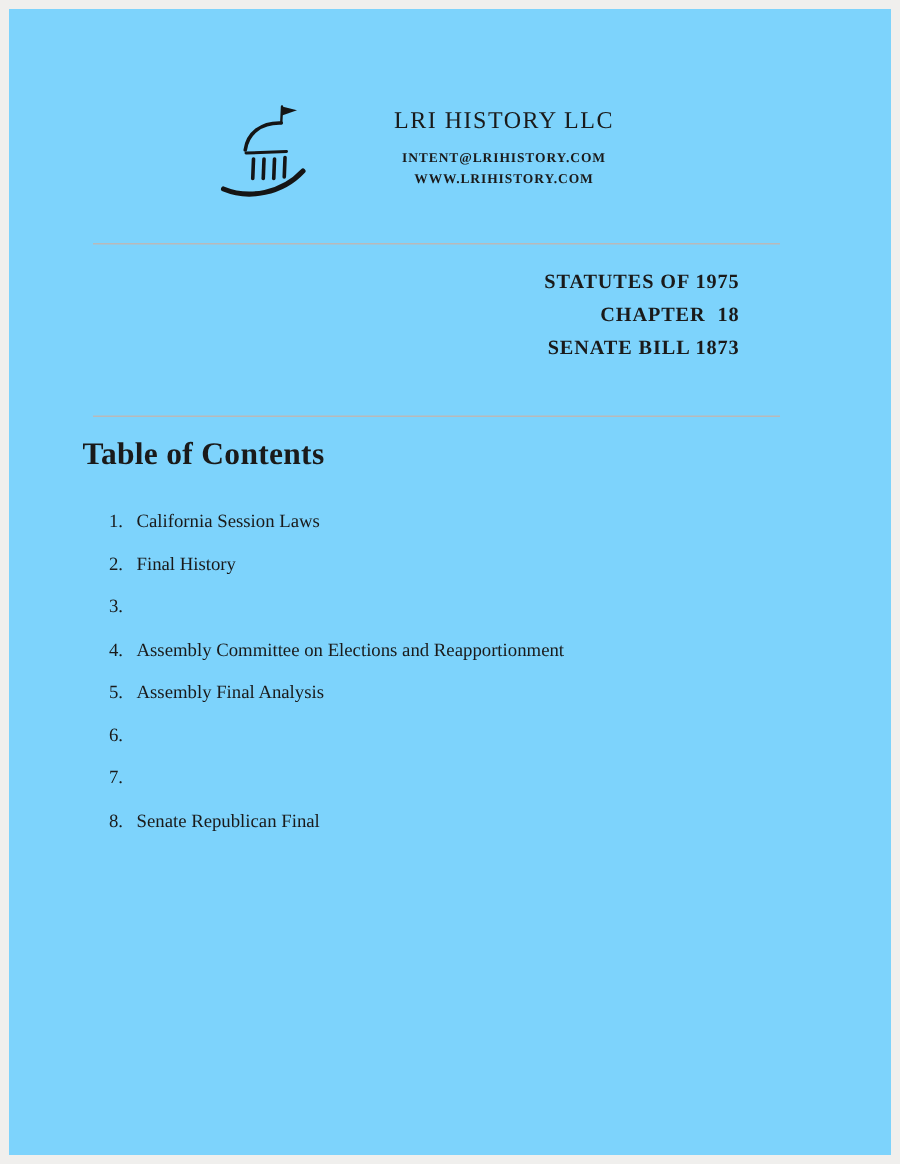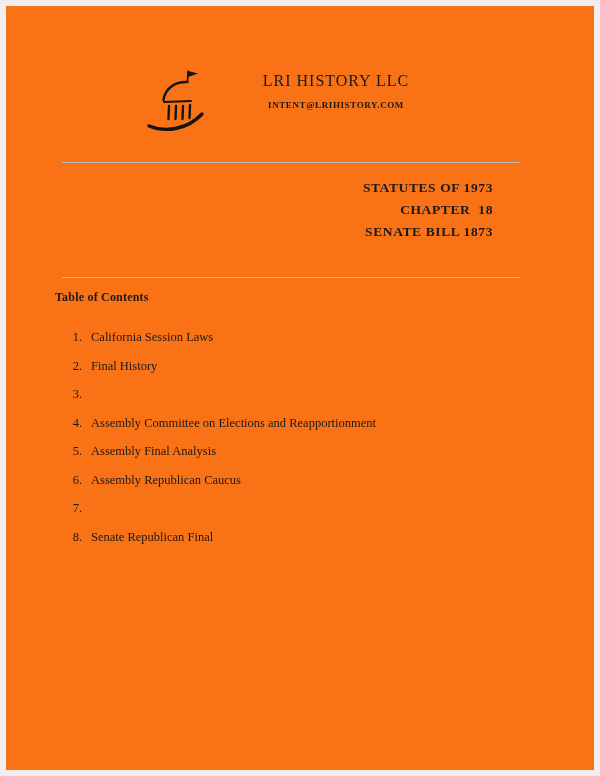--- a/index.html
+++ b/index.html
@@ -14,21 +14,21 @@
     background: #f0efed;
     overflow: hidden;
     position: relative;
   }
   .page {
     position: absolute;
     left: 6px;
     top: 6px;
     width: 588px;
     height: 764px;
-    background: #f97316;
+    background: #7dd3fc;
     color: #1a1a1a;
   }
   
   .letterhead {
     display: flex;
     align-items: flex-start;
     padding-top: 58px;
     padding-left: 138px;
     gap: 20px;
   }
@@ -82,21 +82,21 @@
     letter-spacing: 0.6px;
     line-height: 22px;
     white-space: pre;
   }
   
   .toc {
     padding-left: 49px;
     padding-top: 12px;
   }
   .toc-title {
-    font-size: 12px;
+    font-size: 21px;
     font-weight: bold;
     margin: 0 0 18px 0;
     letter-spacing: 0.2px;
   }
   .toc-list {
     list-style: none;
     margin: 0;
     padding: 0;
   }
   .toc-item {
@@ -137,27 +137,28 @@
             <path d="M39 42 L38.5 55" stroke-width="2.4"></path>
             <path d="M46 41 L45.5 54" stroke-width="2.4"></path>
 
             <path d="M5 62 C 22 69, 44 65, 58 50" stroke-width="3.4"></path>
           </g>
         </svg>
       </div>
       <div class="contact">
         <div class="company">LRI HISTORY LLC</div>
         <div class="contact-line">INTENT@LRIHISTORY.COM</div>
+        <div class="contact-line">WWW.LRIHISTORY.COM</div>
       </div>
     </header>
 
     <hr class="rule rule-top">
 
     <section class="bill-info">
-      <div class="bill-line">STATUTES OF 1973</div>
+      <div class="bill-line">STATUTES OF 1975</div>
       <div class="bill-line">CHAPTER  18</div>
       <div class="bill-line">SENATE BILL 1873</div>
     </section>
 
     <hr class="rule rule-bottom">
 
     <section class="toc">
       <h2 class="toc-title">Table of Contents</h2>
       <ol class="toc-list">
         <li class="toc-item">
@@ -174,21 +175,20 @@
         <li class="toc-item">
           <span class="toc-num">4.</span>
           <span class="toc-label">Assembly Committee on Elections and Reapportionment</span>
         </li>
         <li class="toc-item">
           <span class="toc-num">5.</span>
           <span class="toc-label">Assembly Final Analysis</span>
         </li>
         <li class="toc-item">
           <span class="toc-num">6.</span>
-          <span class="toc-label">Assembly Republican Caucus</span>
         </li>
         <li class="toc-item">
           <span class="toc-num">7.</span>
         </li>
         <li class="toc-item">
           <span class="toc-num">8.</span>
           <span class="toc-label">Senate Republican Final</span>
         </li>
       </ol>
     </section>

